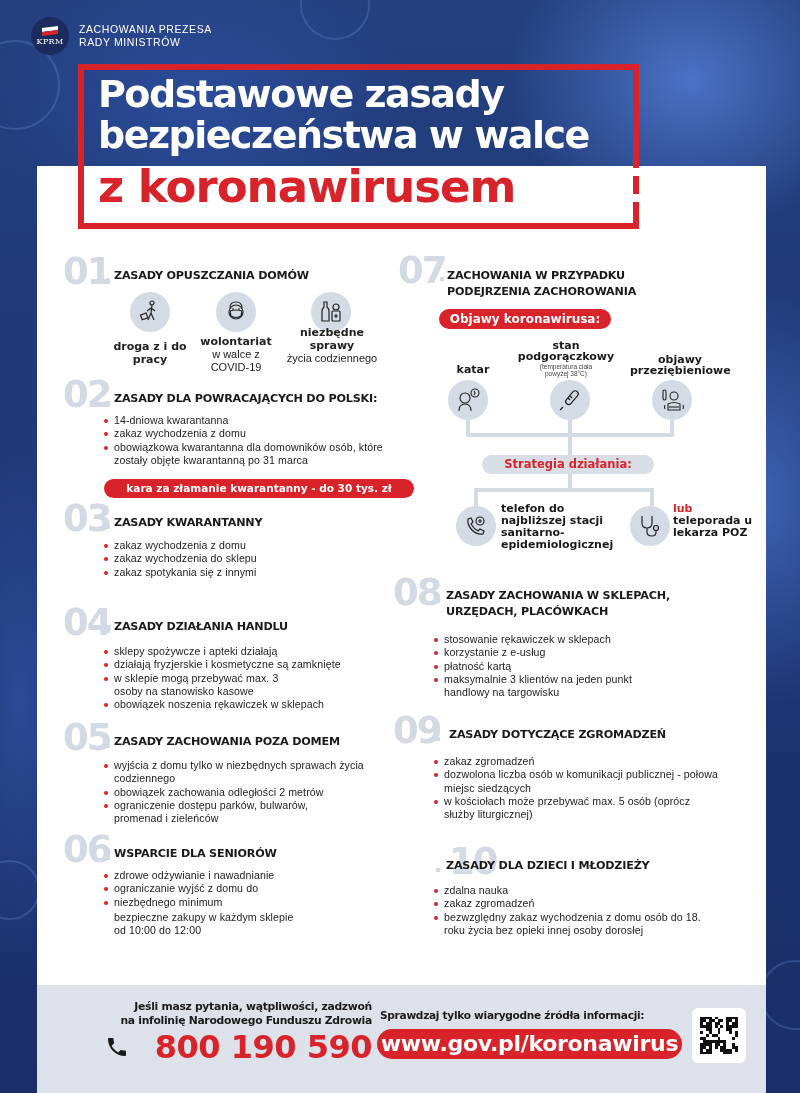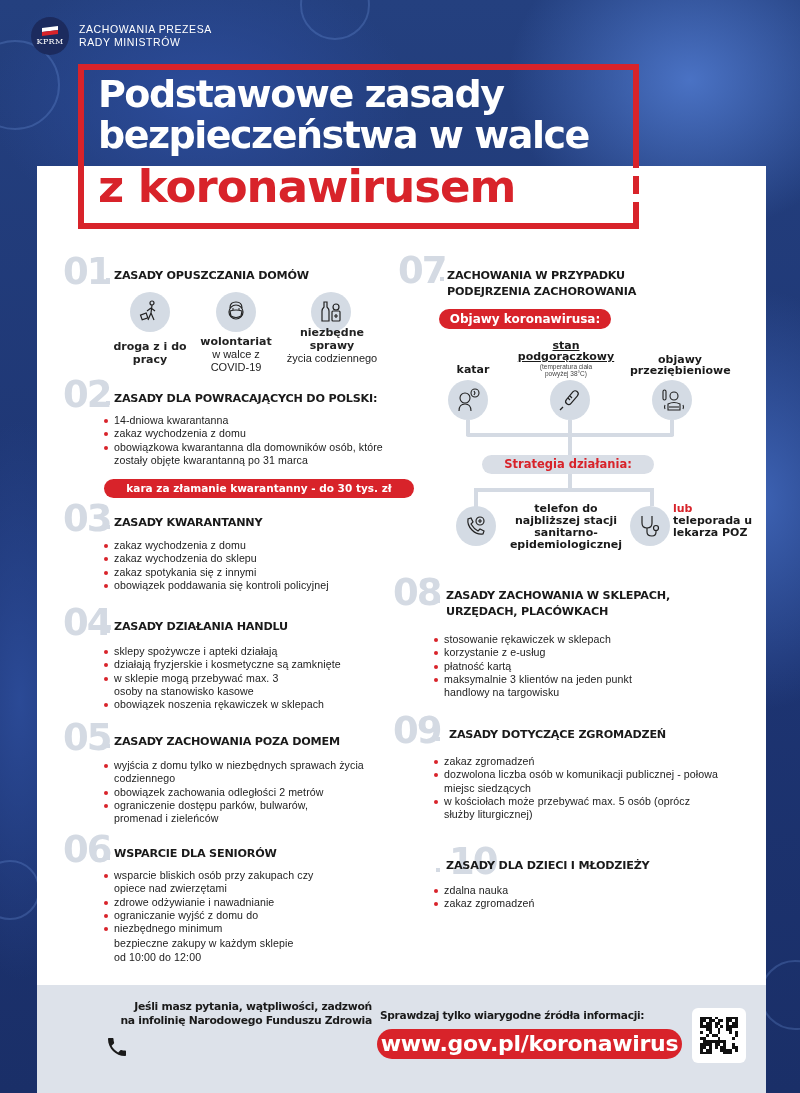--- a/index.html
+++ b/index.html
@@ -195,21 +195,20 @@
 </div>
 
 <div class="sec">
   <div class="num" style="left:63px;top:500px;">03</div>
   <div class="num-dot" style="left:106px;top:525px;"></div>
   <div class="sec-title" style="left:114px;top:515px;">ZASADY KWARANTANNY</div>
   <ul class="bullets" style="left:103px;top:539px;width:300px;">
     <li>zakaz wychodzenia z domu</li>
     <li>zakaz wychodzenia do sklepu</li>
     <li>zakaz spotykania się z innymi</li>
-    <li>obowiązek poddawania się kontroli policyjnej</li>
   </ul>
 </div>
 
 <div class="sec">
   <div class="num" style="left:63px;top:604px;">04</div>
   <div class="num-dot" style="left:106px;top:629px;"></div>
   <div class="sec-title" style="left:114px;top:619px;">ZASADY DZIAŁANIA HANDLU</div>
   <ul class="bullets" style="left:103px;top:645px;width:290px;">
     <li>sklepy spożywcze i apteki działają</li>
     <li>działają fryzjerskie i kosmetyczne są zamknięte</li>
@@ -227,39 +226,38 @@
     <li>obowiązek zachowania odległości 2 metrów</li>
     <li style="width:240px;">ograniczenie dostępu parków, bulwarów, promenad i zieleńców</li>
   </ul>
 </div>
 
 <div class="sec">
   <div class="num" style="left:63px;top:831px;">06</div>
   <div class="num-dot" style="left:106px;top:856px;"></div>
   <div class="sec-title" style="left:114px;top:846px;">WSPARCIE DLA SENIORÓW</div>
   <ul class="bullets" style="left:103px;top:869px;width:250px;">
-    <li style="width:230px;">wsparcie bliskich osób przy zakupach czy opiece nad zwierzętami</li>
     <li>zdrowe odżywianie i nawadnianie</li>
     <li>ograniczanie wyjść z domu do</li>
     <li>niezbędnego minimum</li>
     <li class="nob" style="width:200px;margin-top:2px;">bezpieczne zakupy w każdym sklepie od 10:00 do 12:00</li>
   </ul>
 </div>
 
 <div class="sec">
   <div class="num" style="left:398px;top:252px;">07</div>
   <div class="num-dot" style="left:440px;top:277px;"></div>
   <div class="sec-title" style="left:447px;top:268px;">ZACHOWANIA W PRZYPADKU</div>
   <div class="sec-title" style="left:447px;top:284px;">PODEJRZENIA ZACHOROWANIA</div>
 
   <div class="pill-red" style="left:439px;top:309px;width:172px;height:20px;font-size:12px;line-height:20px;">Objawy koronawirusa:</div>
 
   <div class="sym-label" style="left:438px;top:364px;width:70px;"><span>katar</span></div>
   <div class="sym-label" style="left:510px;top:340px;width:112px;">
-    <span style="display:inline-block;width:100px;text-decoration:underline;">stan podgorączkowy</span>
+    <span style="display:inline-block;width:100px;">stan podgorączkowy</span>
     <span class="sym-note" style="width:70px;margin:1px auto 0;">(temperatura ciała powyżej 38°C)</span>
   </div>
   <div class="sym-label" style="left:625px;top:354px;width:110px;"><span style="display:inline-block;width:100px;">objawy przeziębieniowe</span></div>
 
   <div class="icon-circle" style="left:448px;top:380px;width:40px;height:40px;">
     <svg viewBox="0 0 26 26" fill="none" stroke="#222" stroke-width="1.1">
         <circle cx="10" cy="11" r="5"></circle>
         <path d="M4 24 Q4 17 10 17 Q16 17 16 24"></path>
         <circle cx="20" cy="6" r="4"></circle>
         <path d="M19 4 L20 6 L19 8"></path>
@@ -295,21 +293,21 @@
   <div class="tree-line" style="left:474px;top:488px;width:4px;height:22px;"></div>
   <div class="tree-line" style="left:650px;top:488px;width:4px;height:18px;"></div>
 
   <div class="icon-circle" style="left:456px;top:506px;width:40px;height:40px;">
     <svg viewBox="0 0 26 26" fill="none" stroke="#222" stroke-width="1.2">
         <path d="M5 6 Q4 12 9 17 Q14 22 20 21 L21 18 L17 16 L15 18 Q11 16 8 11 L10 9 L8 5 Z"></path>
         <circle cx="17" cy="8" r="4"></circle>
         <path d="M17 6 L17 10 M15 8 L19 8"></path>
       </svg>
   </div>
-  <div class="strat-text" style="left:501px;top:503px;width:130px;text-align:center;"><span>telefon do najbliższej stacji sanitarno-epidemiologicznej</span></div>
+  <div class="strat-text" style="left:501px;top:503px;width:130px;"><span>telefon do najbliższej stacji sanitarno-epidemiologicznej</span></div>
 
   <div class="icon-circle" style="left:630px;top:506px;width:40px;height:40px;">
     <svg viewBox="0 0 26 26" fill="none" stroke="#222" stroke-width="1.2">
         <path d="M5 3 L5 10 Q5 15 10 15 Q15 15 15 10 L15 3"></path>
         <path d="M10 15 L10 19 Q10 23 15 23 Q19 23 19 19 L19 17"></path>
         <circle cx="19" cy="15" r="2.5"></circle>
       </svg>
   </div>
   <div class="strat-text" style="left:673px;top:503px;width:90px;">
     <span class="red">lub</span><span>teleporada u lekarza POZ</span>
@@ -340,31 +338,33 @@
   </ul>
 </div>
 
 <div class="sec">
   <div class="num" style="left:401px;top:843px;margin-left:48px;">10</div>
   <div class="num-dot" style="left:436px;top:868px;"></div>
   <div class="sec-title" style="left:446px;top:858px;">ZASADY DLA DZIECI I MŁODZIEŻY</div>
   <ul class="bullets" style="left:433px;top:884px;width:310px;">
     <li>zdalna nauka</li>
     <li>zakaz zgromadzeń</li>
+    <li style="width:290px;">bezwzględny zakaz wychodzenia z domu osób do 18. roku życia bez opieki innej osoby dorosłej</li>
   </ul>
 </div>
 
 <div class="footer">
   <div class="foot-q">
     <div>Jeśli masz pytania, wątpliwości, zadzwoń</div>
     <div>na infolinię Narodowego Funduszu Zdrowia</div>
   </div>
   <svg class="phone-icon" viewBox="0 0 24 24">
       <path d="M6.6 10.8c1.4 2.8 3.8 5.1 6.6 6.6l2.2-2.2c.3-.3.7-.4 1-.2 1.1.4 2.3.6 3.6.6.6 0 1 .4 1 1V20c0 .6-.4 1-1 1C10.6 21 3 13.4 3 4c0-.6.4-1 1-1h3.5c.6 0 1 .4 1 1 0 1.3.2 2.5.6 3.6.1.3 0 .7-.2 1L6.6 10.8z" fill="#1a1a1a"></path>
     </svg>
+  <div class="foot-phone">800 190 590</div>
   <div class="foot-check">Sprawdzaj tylko wiarygodne źródła informacji:</div>
   <div class="foot-url">www.gov.pl/koronawirus</div>
   <div class="qr">
     <div class="qr-grid" id="qr-grid">
         <span></span>
         <span></span>
         <span></span>
         <span></span>
         <span style="background: transparent;"></span>
         <span></span>

